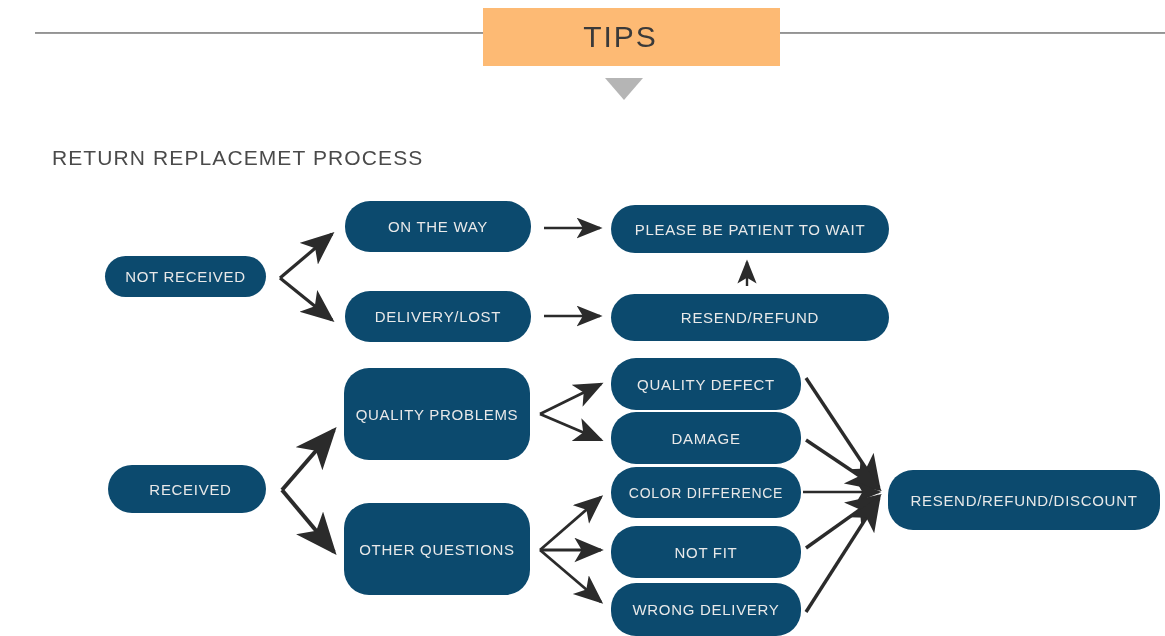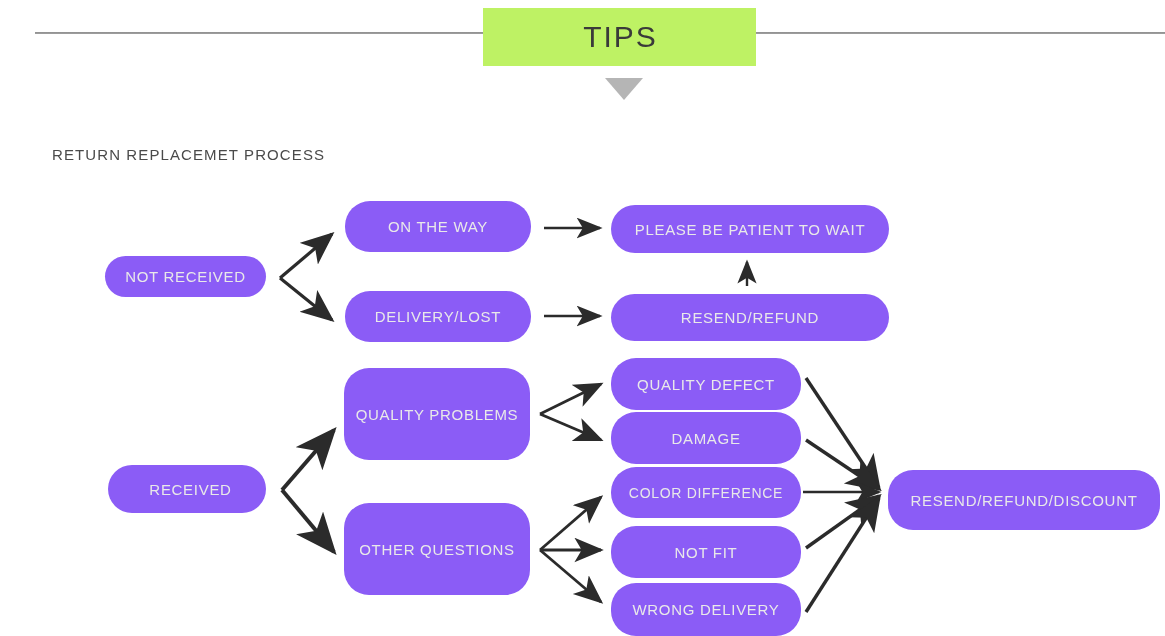--- a/index.html
+++ b/index.html
@@ -24,21 +24,22 @@
     width: 1130px;
     height: 2px;
     background: linear-gradient(to bottom, #b8b8b8, #6f6f6f 50%, #c9c9c9);
   }
   .tips-panel {
     position: absolute;
     left: 483px;
     top: 8px;
     width: 273px;
     height: 58px;
-    background: #bef264;
+    background: #fdba74;
+    padding-left: 24px;
   }
   .tips-label {
     position: absolute;
     left: 0;
     top: 0;
     width: 275px;
     height: 58px;
     display: flex;
     align-items: center;
     justify-content: center;
@@ -56,29 +57,29 @@
     border-left: 19px solid transparent;
     border-right: 19px solid transparent;
     border-top: 22px solid #b5b5b5;
   }
 
   
   .section-title {
     position: absolute;
     left: 52px;
     top: 146px;
-    font-size: 15px;
+    font-size: 21px;
     letter-spacing: 1.1px;
     color: #4a4a4a;
   }
 
   
   .node {
     position: absolute;
-    background: #8b5cf6;
+    background: #0c4a6e;
     color: #e9e9e9;
     display: flex;
     align-items: center;
     justify-content: center;
     font-size: 15px;
     letter-spacing: 0.7px;
     box-sizing: border-box;
     text-align: center;
     white-space: nowrap;
     border-radius: 25px;

